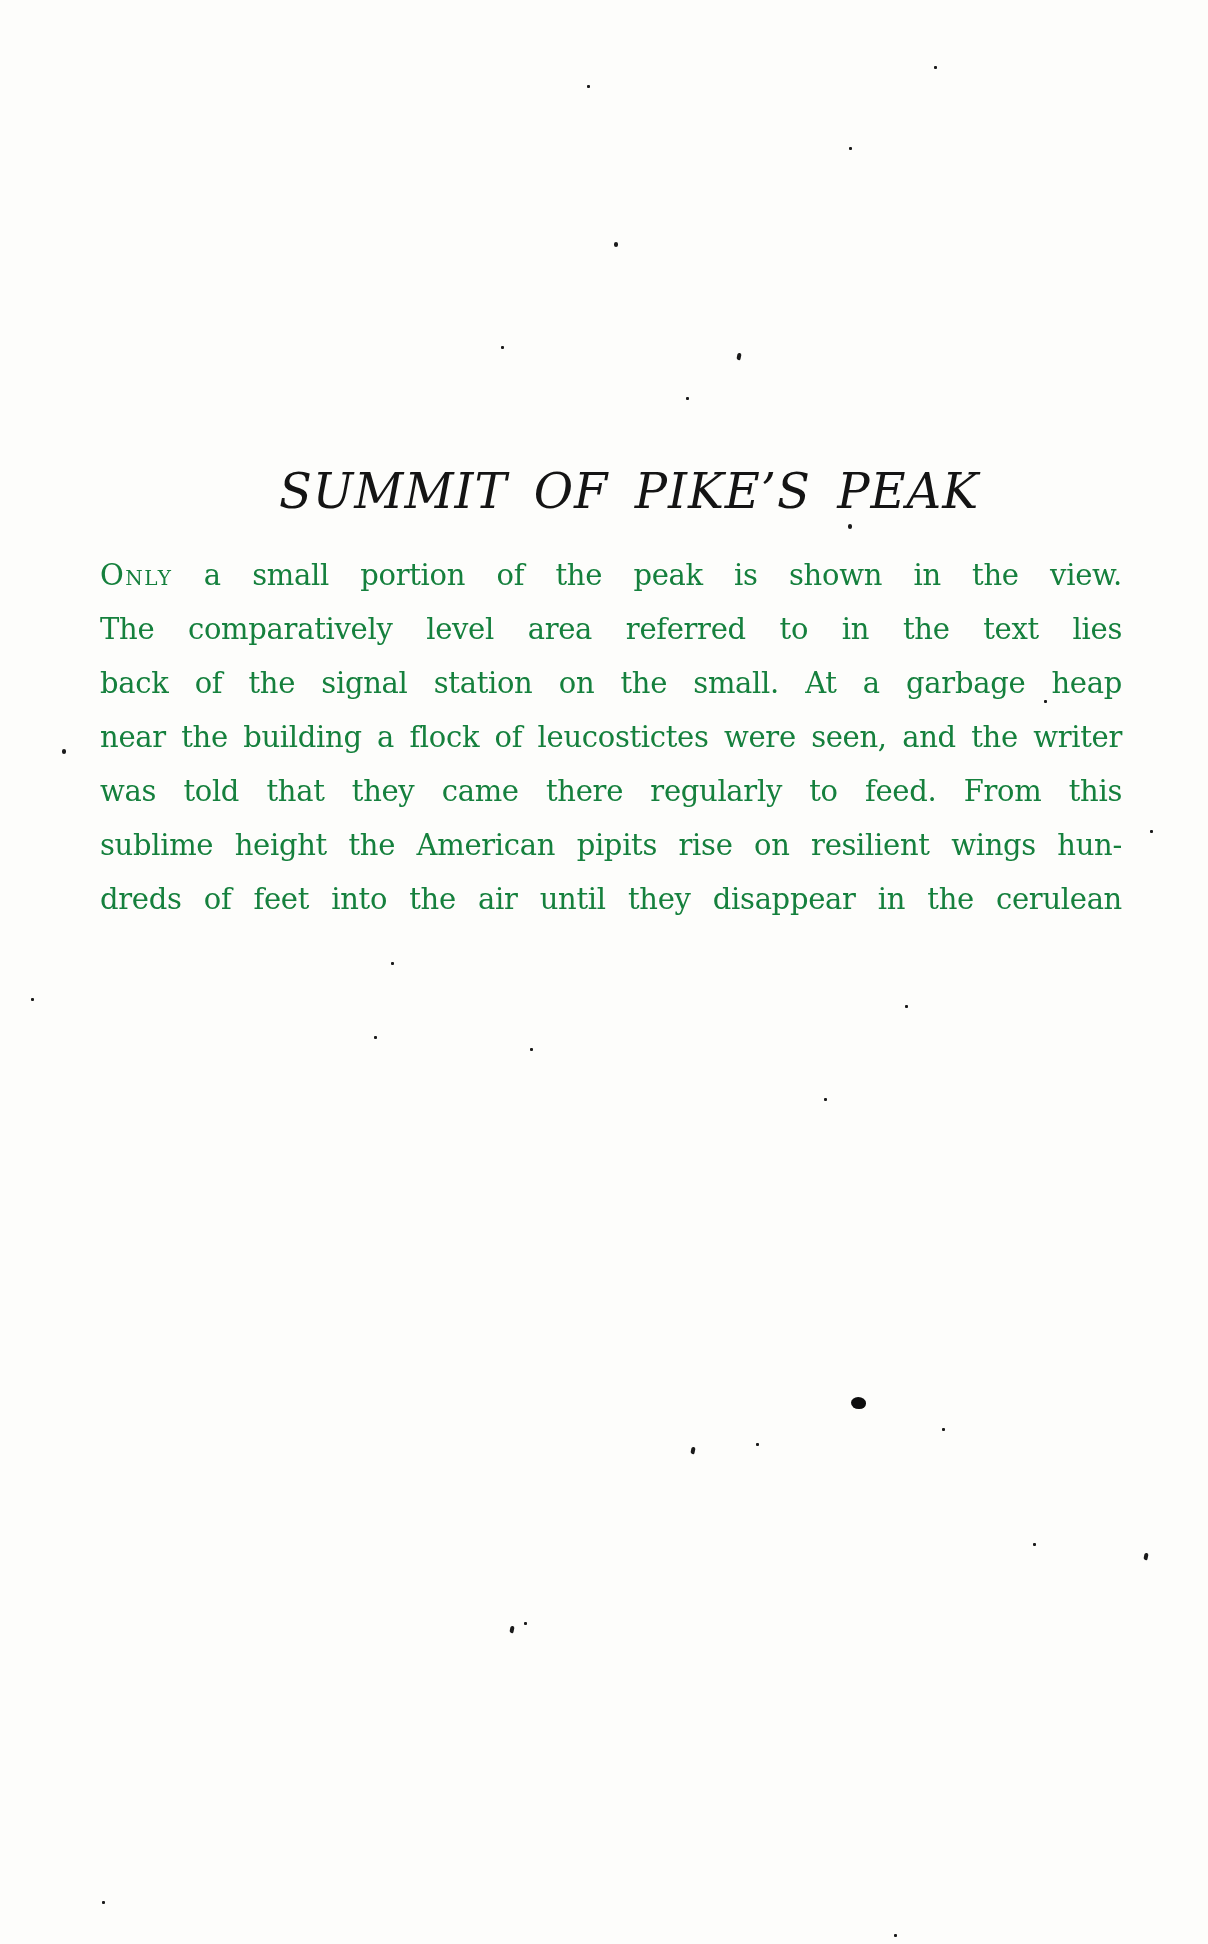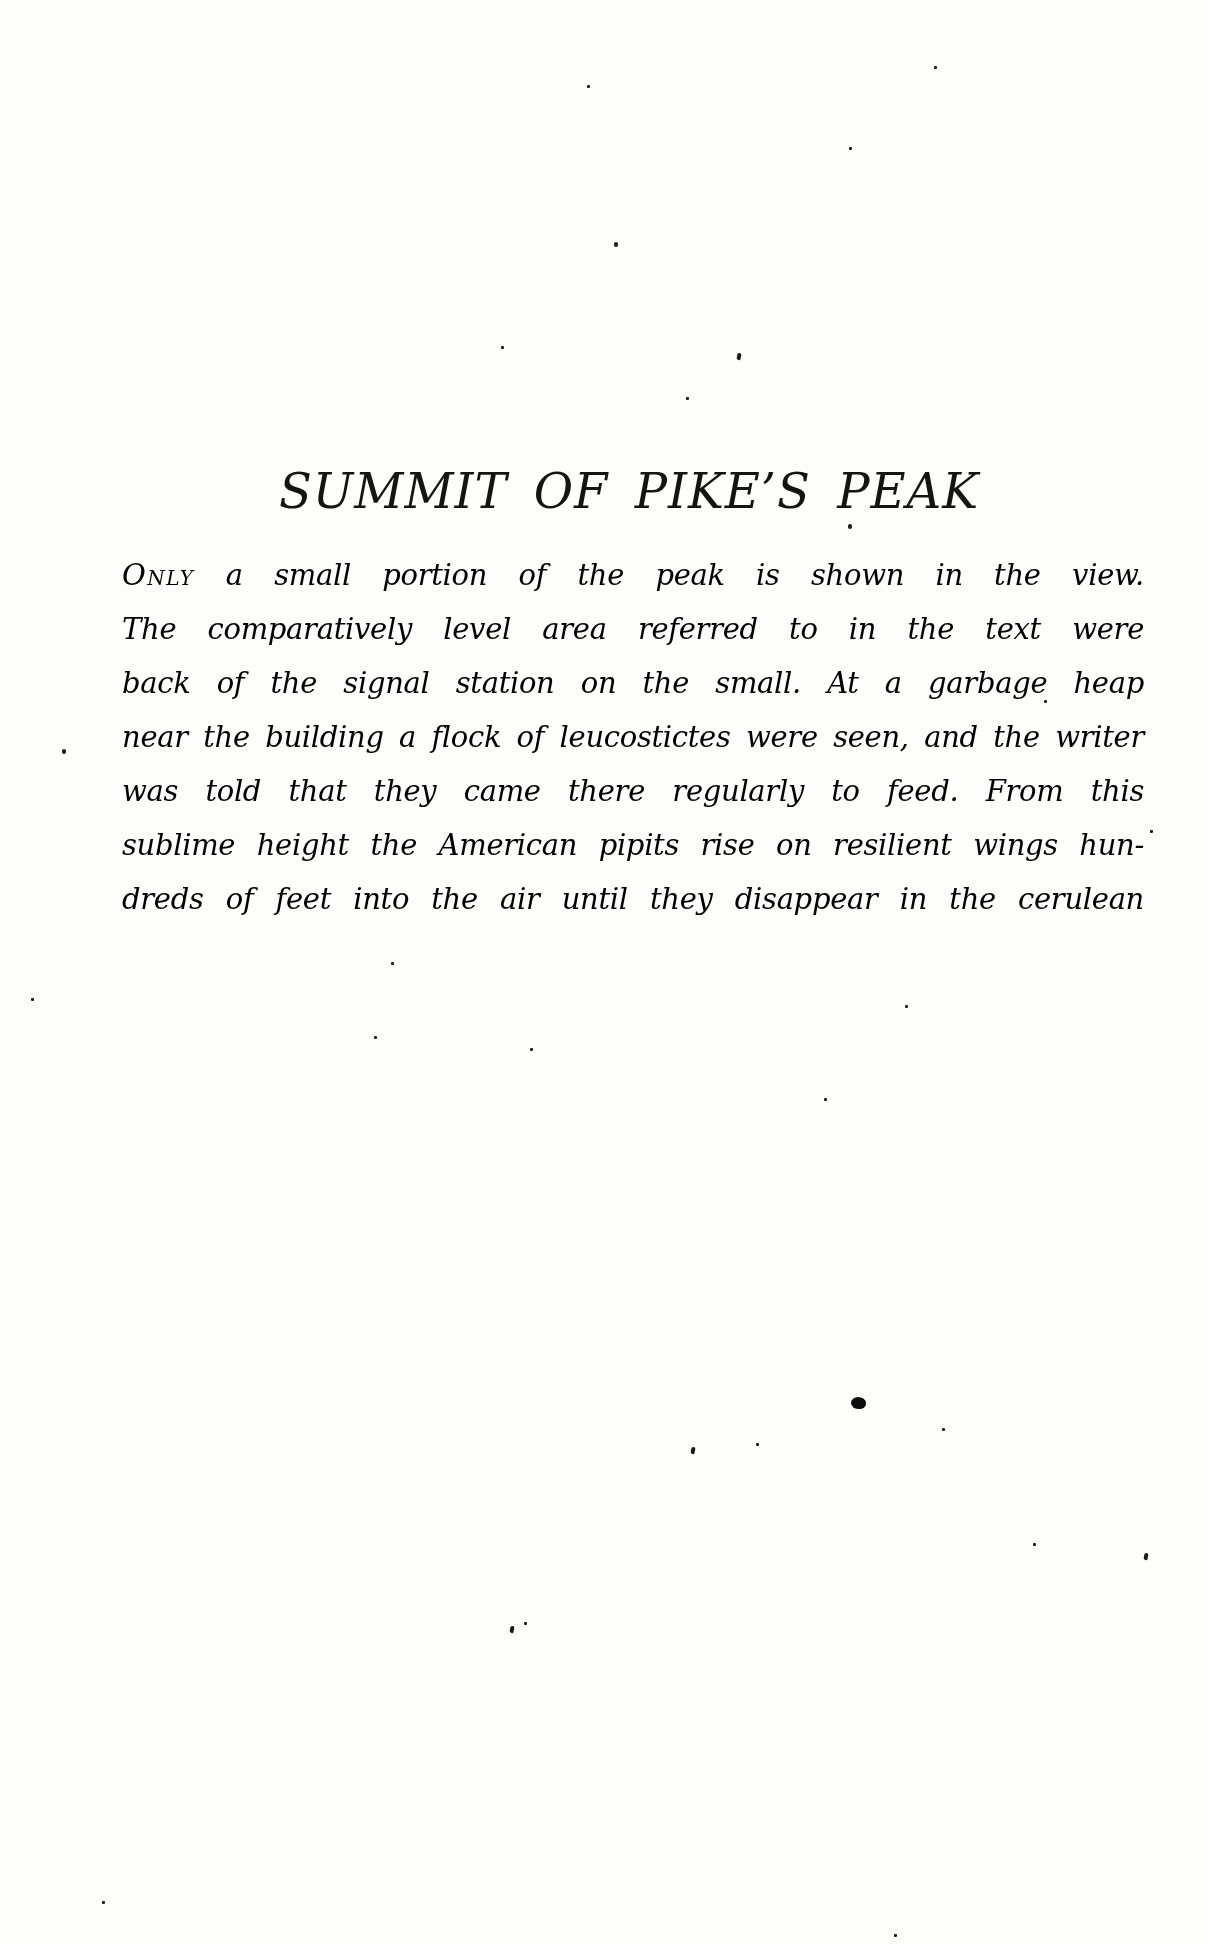--- a/index.html
+++ b/index.html
@@ -32,27 +32,26 @@
     font-style: italic;
     font-weight: normal;
     font-size: 48px;
     line-height: 46px;
     letter-spacing: 1px;
     word-spacing: 10px;
     white-space: nowrap;
   }
   .paragraph {
     position: absolute;
-    left: 122px;
+    left: 100px;
     top: 548px;
     width: 1022px;
-    font-style: italic;
     font-size: 29px;
     letter-spacing: -0.3px;
-    color: #000000;
+    color: #15803d;
   }
   .text-line {
     height: 54px;
     line-height: 54px;
     text-align: justify;
     text-align-last: justify;
   }
   .text-line.last-line {
     text-align: left;
     text-align-last: left;
@@ -84,21 +83,21 @@
 
 <div class="page" style="background: rgb(253, 253, 251); color: rgb(20, 20, 20);">
 
   <h1 class="title">SUMMIT OF PIKE’S PEAK</h1>
 
   <div class="paragraph">
     <div class="text-line">
       <span class="lead-word">Only</span>
       <span>a small portion of the peak is shown in the view.</span>
     </div>
-    <div class="text-line">The comparatively level area referred to in the text were</div>
+    <div class="text-line">The comparatively level area referred to in the text lies</div>
     <div class="text-line">back of the signal station on the small.  At a garbage heap</div>
     <div class="text-line">near the building a flock of leucostictes were seen, and the writer</div>
     <div class="text-line">was told that they came there regularly to feed.  From this</div>
     <div class="text-line">sublime height the American pipits rise on resilient wings hun-</div>
     <div class="text-line">dreds of feet into the air until they disappear in the cerulean</div>
   </div>
 
   <span class="speck" style="left:934px;  top:66px;"></span>
   <span class="speck" style="left:587px;  top:85px;"></span>
   <span class="speck" style="left:849px;  top:147px;"></span>

